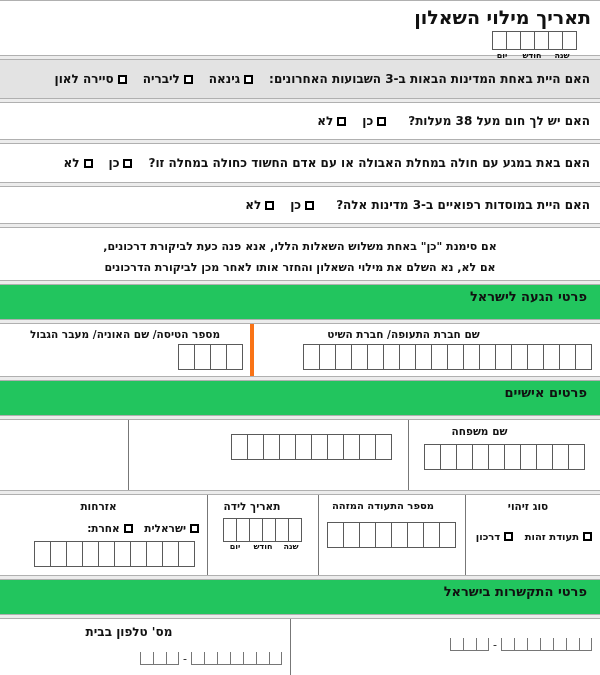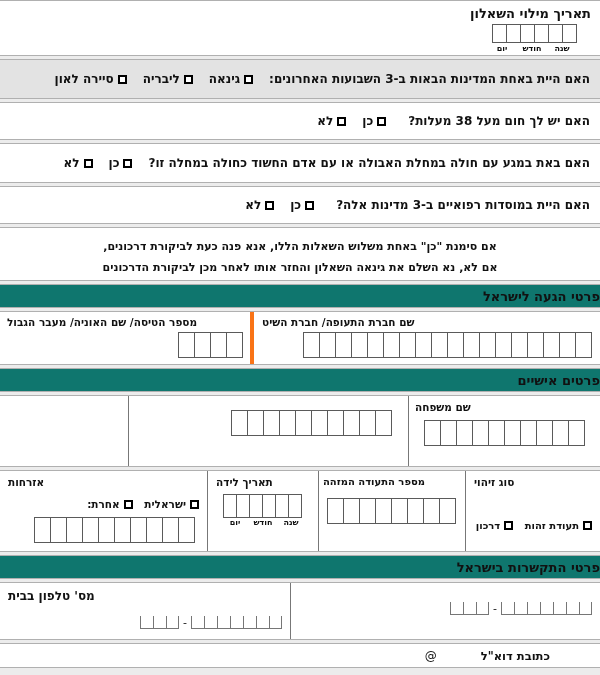--- a/index.html
+++ b/index.html
@@ -6,26 +6,26 @@
   html,body{width:600px;height:675px}
   body{
     background:#ececec;
     direction:rtl;
     font-family:"DejaVu Sans",sans-serif;
     font-weight:bold;
     color:#111;
     overflow:hidden;
   }
   .row,.bar{border-top:1px solid #b0b0b0;border-bottom:1px solid #b0b0b0;margin-bottom:3px;background:#fff}
-  .bar{background:#0f766e;height:24px;font-size:13px;padding:4px 0 0}
+  .bar{background:#22c55e;height:36px;font-size:13px;padding:4px 13px 0}
   .gray{background:#e3e3e3}
 
   
   #row-filldate{height:56px;padding:5px 9px 0}
-  .fd-title{font-size:13px;text-align:right}
+  .fd-title{font-size:19px;text-align:right}
   .fd-wrap{width:fit-content;margin:3px 14px 0 0}
 
   
   .cellbox{display:inline-block;white-space:nowrap;direction:ltr}
   .cellbox .c{display:inline-block;border:1px solid #5a5a5a;background:#fff;margin-left:-1px;vertical-align:top}
   .sz-date .c{width:15px;height:19px}
   .sz-lg .c{width:17px;height:26px}
   .sz-birth .c{width:14px;height:24px}
   .units{display:flex;width:fit-content;font-size:8px;margin-top:1px}
   .u-date span{width:30px;text-align:center}
@@ -41,21 +41,21 @@
   .opt{margin-right:16px}
   .g22{margin-right:22px}
 
   
   #row-instr{height:54px;text-align:center;font-size:11px;padding-top:9px;line-height:1.9}
 
   
   .flexrow{display:flex}
   #row-arrival{height:54px}
   .c-company{width:350px;border-left:4px solid #f97316;padding:4px 8px 0}
-  .lbl{font-size:10.5px;text-align:left}
+  .lbl{font-size:10.5px;text-align:center}
   .lbl-company{padding-left:0;padding-right:47px}
   .c-company .cw{margin-top:4px;text-align:right}
   .c-flight{flex:1;padding:4px 7px 0}
   .c-flight .cw{margin-top:4px;text-align:right}
 
   
   #row-p1{height:72px}
   .c-lastname{width:192px;border-left:1px solid #777;padding:5px 6px 0}
   .lbl-lastname{padding-right:50px}
   .c-lastname .cw{margin-top:7px;text-align:center}
@@ -63,21 +63,21 @@
   .c-firstname .cw{margin-top:9px;text-align:right}
   .c-firstname .cellbox{margin-right:8px}
   .c-gender{flex:1;padding:5px 8px 0}
   .optline{margin-top:10px;font-size:10.5px;text-align:right;white-space:nowrap}
   .optline .opt2{margin-left:8px}
 
   
   #row-p2{height:82px}
   .c-idtype{width:135px;border-left:1px solid #777;padding:5px 8px 0}
   .lbl-idtype{padding-right:10px}
-  .c-idtype .optline{margin-top:32px;font-size:10px}
+  .c-idtype .optline{margin-top:19px;font-size:10px}
   .c-idnum{width:147px;border-left:1px solid #777;padding:5px 4px 12px}
   .lbl-idnum{font-size:10px;padding-right:18px}
   .c-idnum .cw{margin-top:11px;text-align:center}
   .c-birth{width:111px;border-left:1px solid #777;padding:5px 8px 8px}
   .lbl-birth{padding-right:22px}
   .c-birth .cw{margin-top:6px;text-align:center}
   .c-birth .units{margin:0 auto}
   .c-citizen{flex:1;padding:5px 8px 0}
   .lbl-citizen{padding-right:10px}
   .c-citizen .optline{}
@@ -137,21 +137,21 @@
 </div>
 
 <div class="row qrow" id="row-q4">
   <span>האם היית במוסדות רפואיים ב-3 מדינות אלה?</span>
   <span class="opt g22"><span class="cb"></span><span>כן</span></span>
   <span class="opt"><span class="cb"></span><span>לא</span></span>
 </div>
 
 <div class="row" id="row-instr">
   <div>אם סימנת "כן" באחת משלוש השאלות הללו, אנא פנה כעת לביקורת דרכונים,</div>
-  <div>אם לא, נא השלם את גינאה השאלון והחזר אותו לאחר מכן לביקורת הדרכונים</div>
+  <div>אם לא, נא השלם את מילוי השאלון והחזר אותו לאחר מכן לביקורת הדרכונים</div>
 </div>
 
 <div class="bar">
   <span>פרטי הגעה לישראל</span>
 </div>
 <div class="row flexrow" id="row-arrival">
   <div class="c-company">
     <div class="lbl lbl-company">שם חברת התעופה/ חברת השיט</div>
     <div class="cw"><span class="cellbox sz-lg"><span class="c"></span><span class="c"></span><span class="c"></span><span class="c"></span><span class="c"></span><span class="c"></span><span class="c"></span><span class="c"></span><span class="c"></span><span class="c"></span><span class="c"></span><span class="c"></span><span class="c"></span><span class="c"></span><span class="c"></span><span class="c"></span><span class="c"></span><span class="c"></span></span></div>
   </div>

